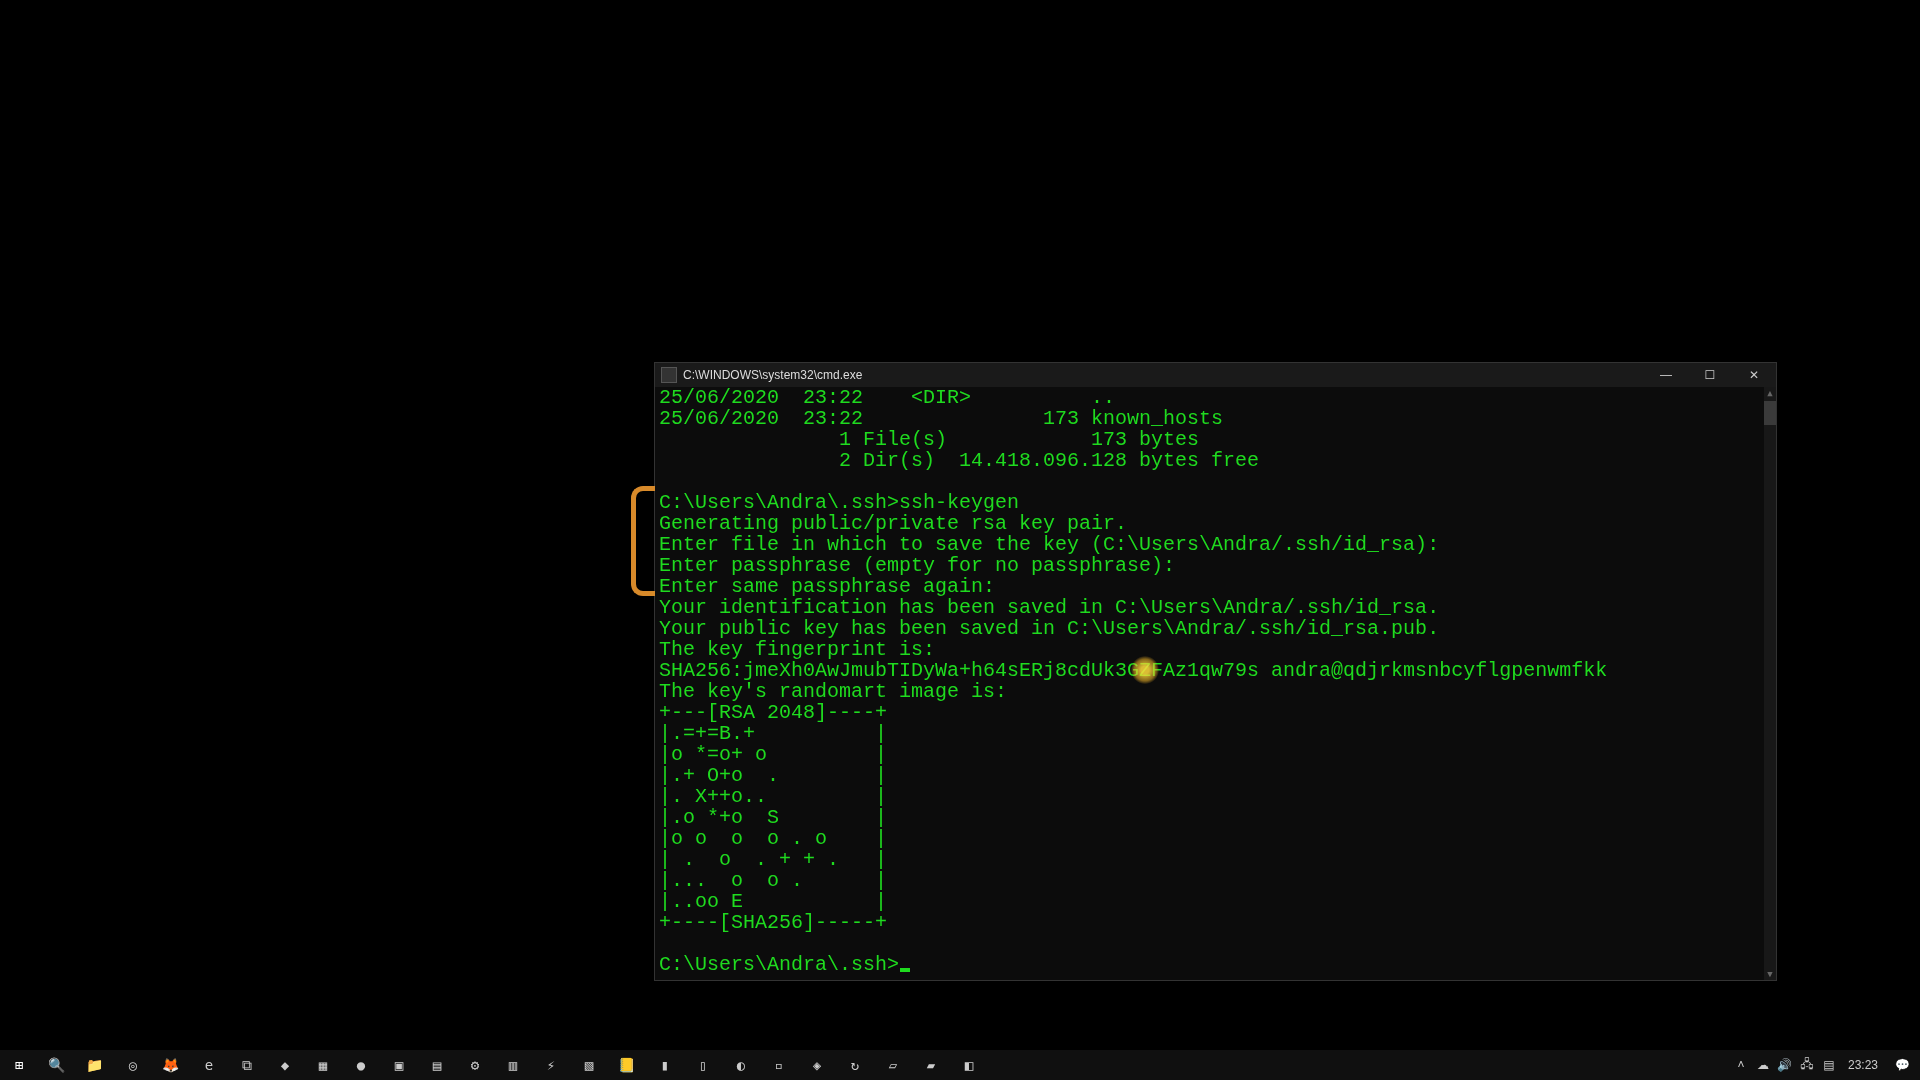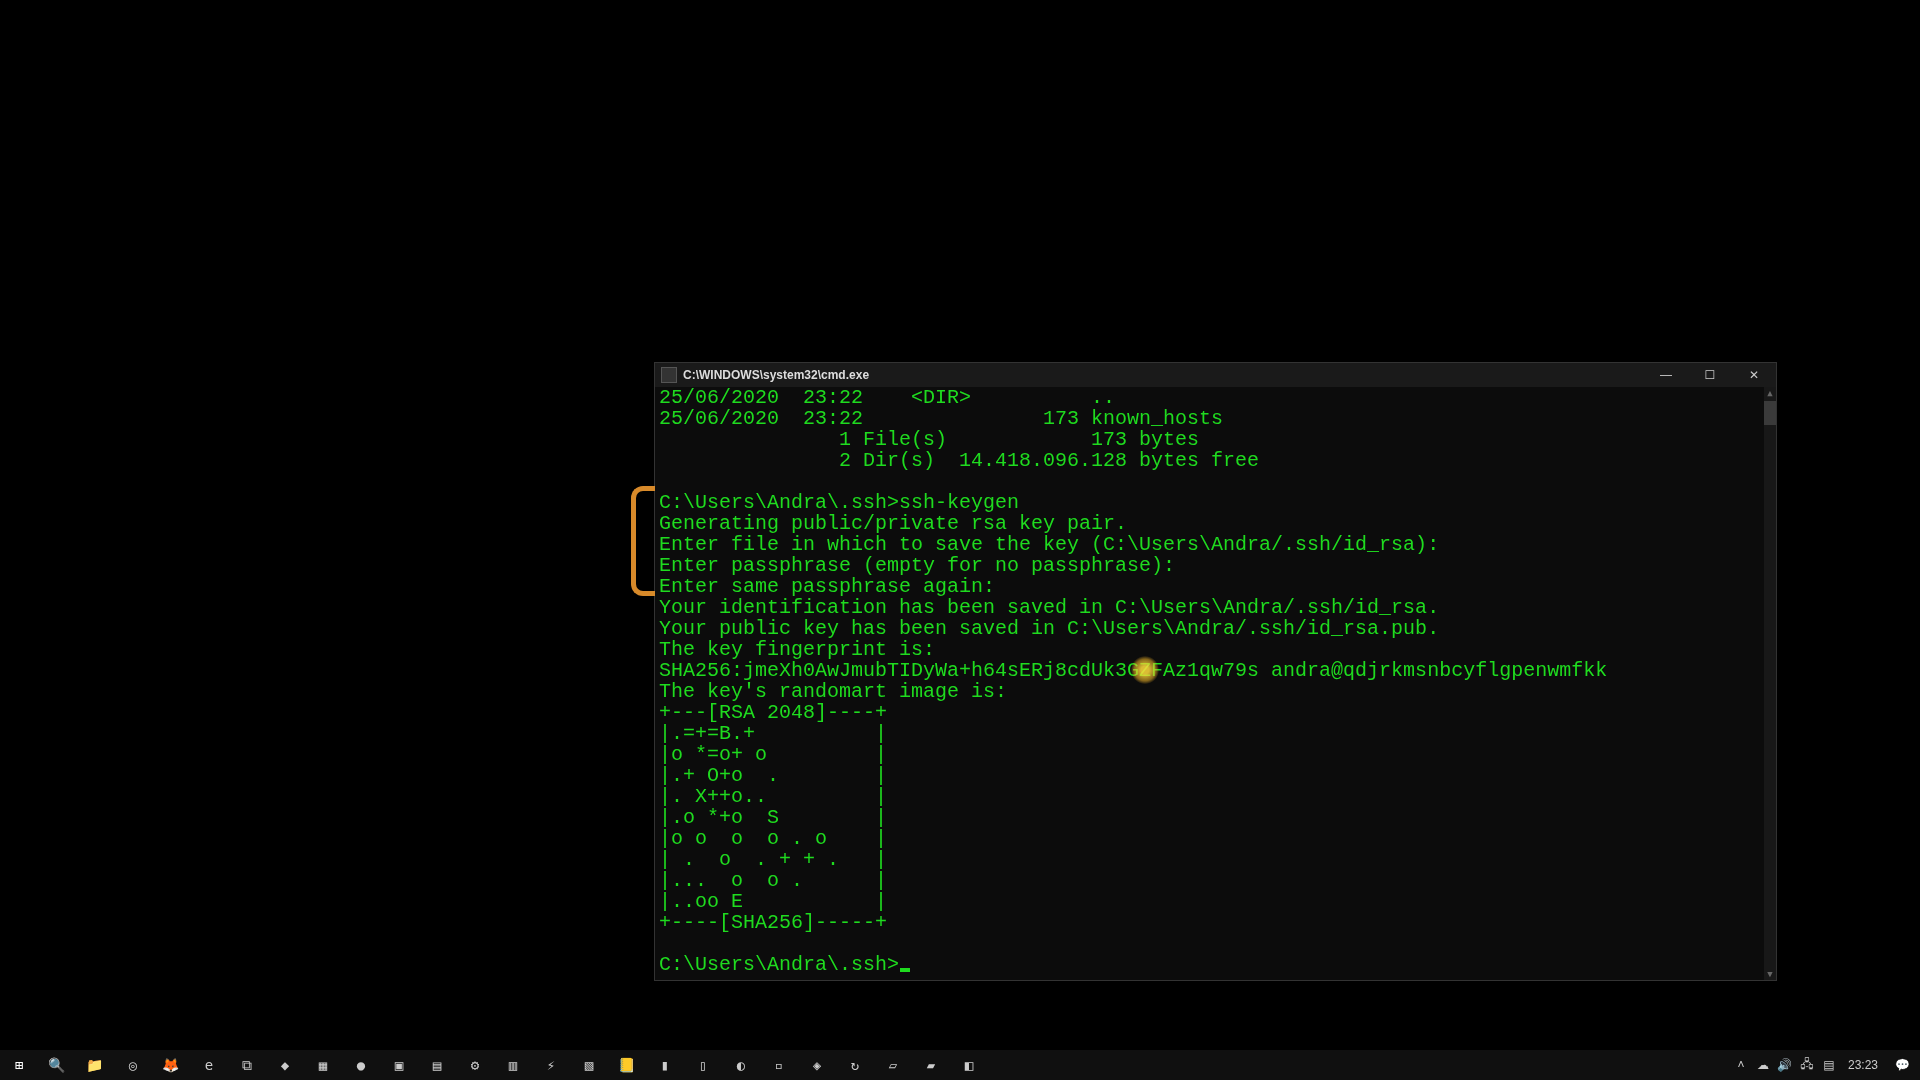--- a/index.html
+++ b/index.html
@@ -26,21 +26,21 @@
     display: flex;
     align-items: center;
     font-family: "Segoe UI", sans-serif;
     font-size: 12px;
     color: #ddd;
   }
   .titlebar .icon {
     width: 16px; height: 16px; margin: 0 6px;
     background: #333; border: 1px solid #555;
   }
-  .titlebar .title { flex: 1; font-weight: bold; }
+  .titlebar .title { flex: 1; }
   .winbtn {
     width: 44px; height: 24px;
     display: flex; align-items: center; justify-content: center;
     color: #ccc; font-size: 12px;
   }
 
   .terminal {
     position: absolute;
     left: 0; right: 12px; top: 24px; bottom: 0;
     padding: 0 4px;

